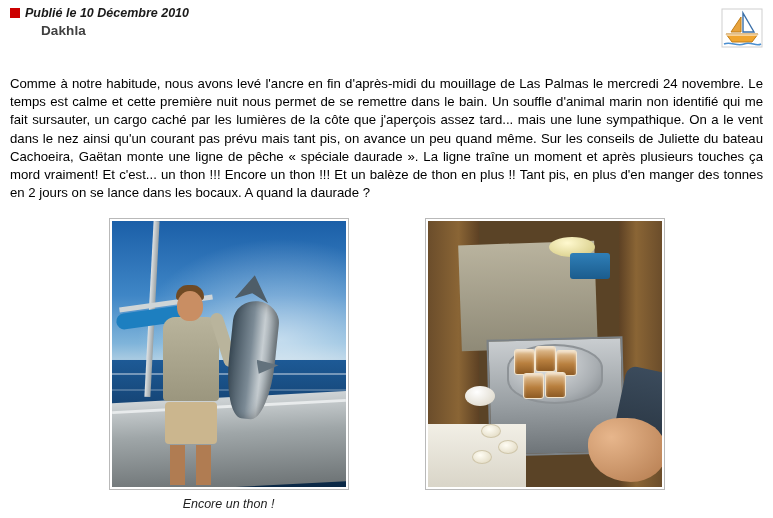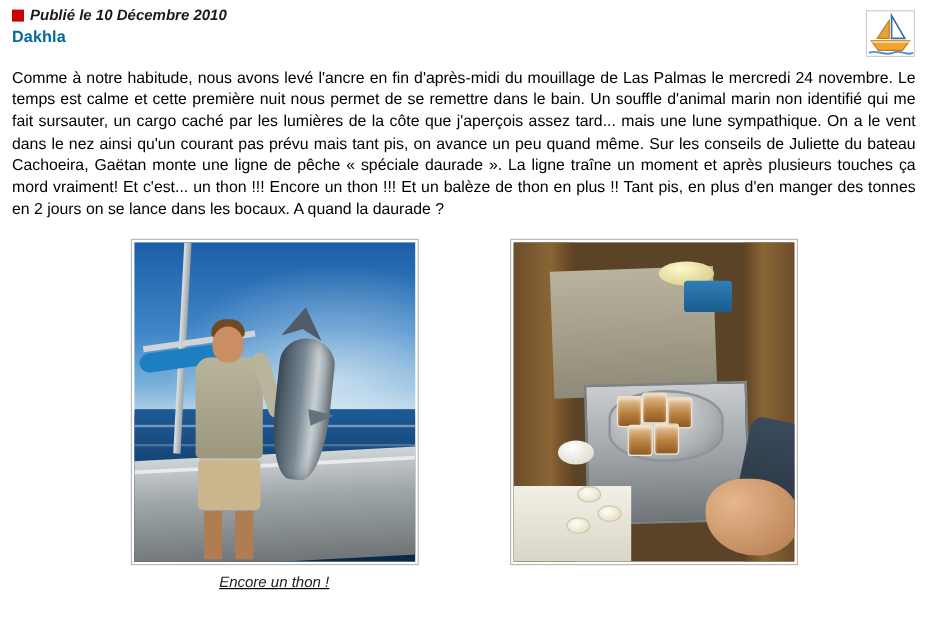--- a/index.html
+++ b/index.html
@@ -37,46 +37,46 @@
   .redsquare {
     display: inline-block;
     width: 10px;
     height: 10px;
     background: #cc0000;
     flex: 0 0 auto;
   }
   .doctitle {
     font-size: 13.5px;
     font-weight: bold;
-    color: #0369a1;
+    color: #404040;
     margin-top: 3px;
     letter-spacing: 0.1px;
+    margin-left: 31px;
   }
   
   .logo {
     position: absolute;
     top: 2px;
     right: 0px;
     width: 42px;
     height: 40px;
   }
   .body-text {
-    margin-top: 6px;
+    margin-top: 25px;
     font-size: 13.2px;
     line-height: 18.2px;
     text-align: justify;
     color: #000;
   }
   .figures {
     margin-top: 16px;
     display: flex;
     justify-content: center;
     gap: 76px;
     align-items: flex-start;
-    text-decoration: underline;
   }
   .figure {
     width: 240px;
     display: flex;
     flex-direction: column;
     align-items: center;
   }
   .figure .frame {
     width: 240px;
     height: 272px;

